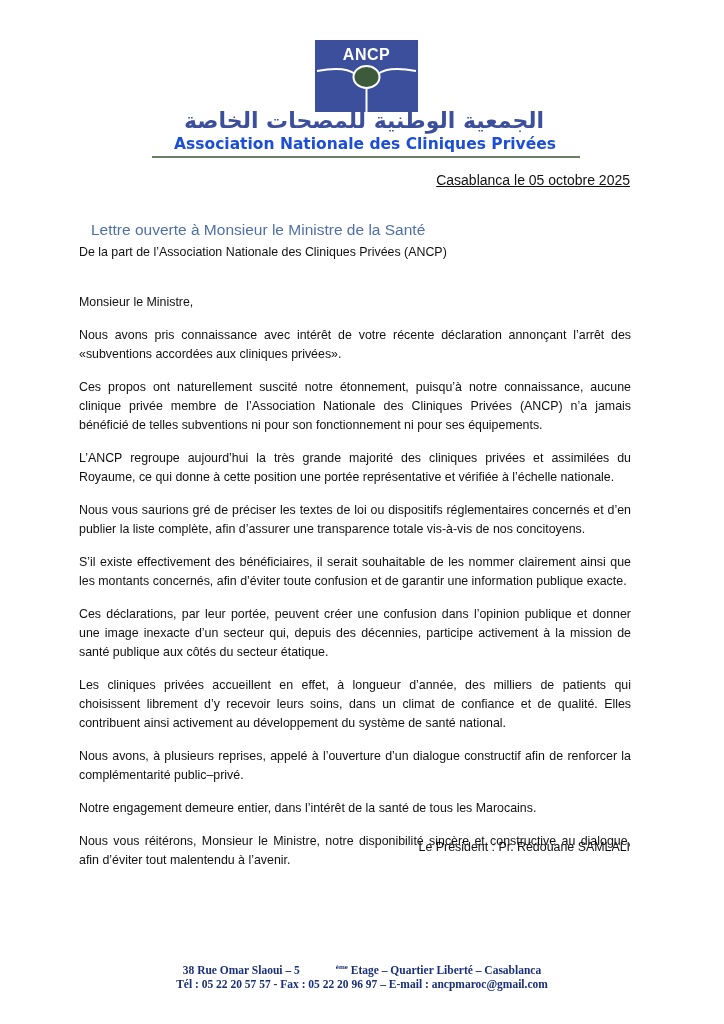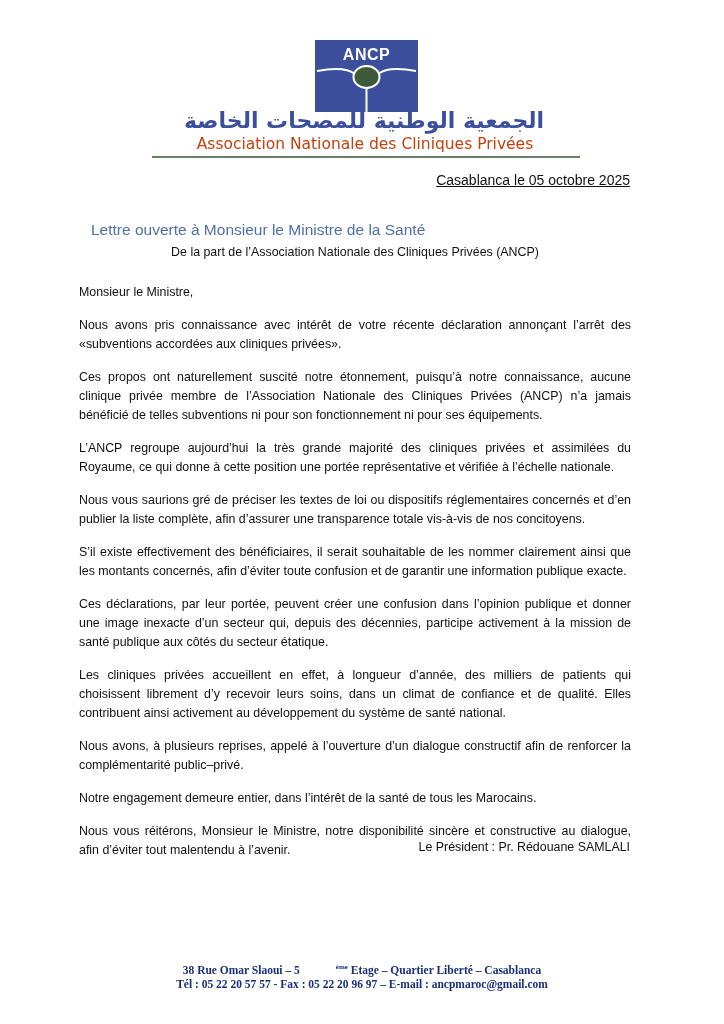--- a/index.html
+++ b/index.html
@@ -56,23 +56,23 @@
       line-height: 26px;
       direction: rtl;
       white-space: nowrap;
     }
     .latin-name {
       position: absolute;
       left: 10px;
       top: 97px;
       width: 430px;
       text-align: center;
-      color: #c2410c;
+      color: #1d4ed8;
       font-family: "DejaVu Sans", sans-serif;
-      font-weight: normal;
+      font-weight: bold;
       font-size: 15.5px;
       line-height: 18px;
       white-space: nowrap;
     }
     .latin-underline {
       position: absolute;
       left: 12px;
       top: 118px;
       width: 428px;
       height: 2px;
@@ -97,23 +97,22 @@
       color: #111;
     }
     .title {
       color: #4f6fa8;
       font-size: 15.5px;
       line-height: 20px;
       margin: 0 0 3px 12px;
       white-space: nowrap;
     }
     .subtitle {
-      margin: 0 0 21px 0;
+      margin: 0 0 31px 0;
       white-space: nowrap;
-      text-align: center;
     }
     .content p {
       margin: 0 0 14px 0;
       text-align: justify;
     }
     .content p.salutation { margin-bottom: 14px; }
     .signature {
       position: absolute;
       right: 94px;
       top: 840px;

